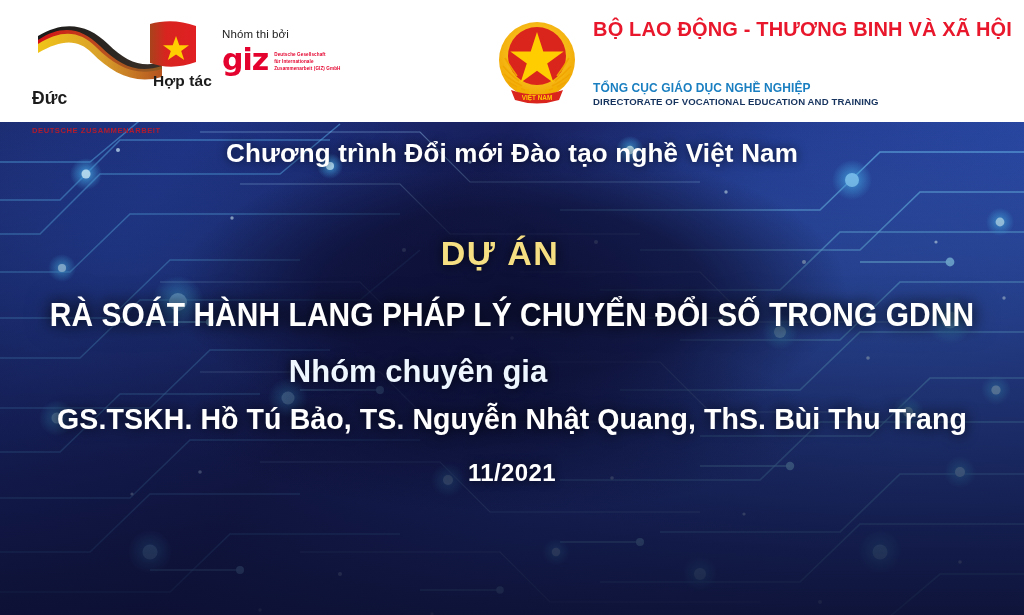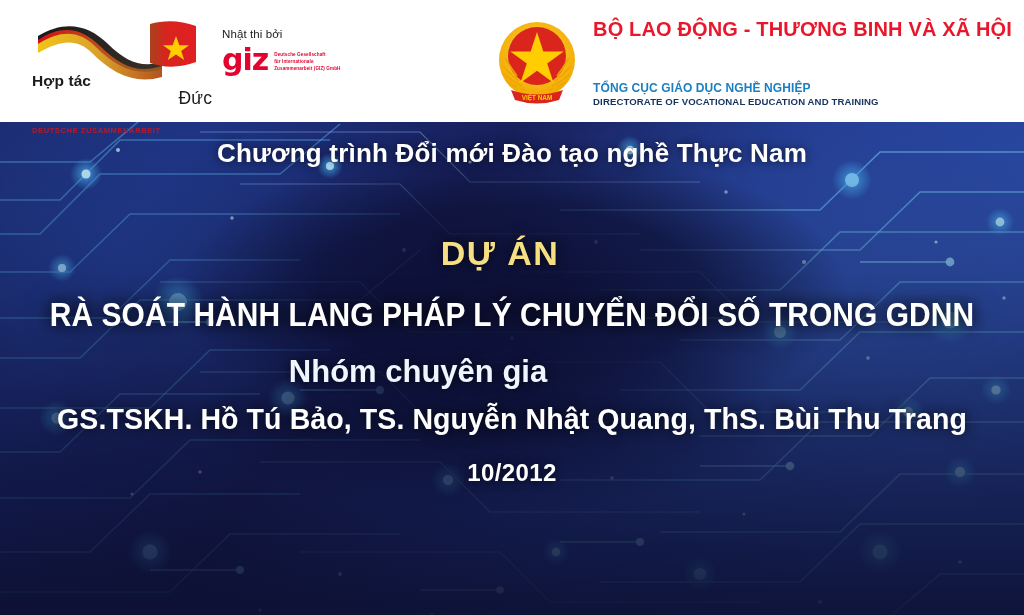--- a/index.html
+++ b/index.html
@@ -18,25 +18,25 @@
     background:#ffffff;z-index:20;
   }
 
   
   .de-logo{position:absolute;left:22px;top:16px;width:190px;height:98px;}
   .de-ribbon{position:absolute;left:8px;top:2px;width:178px;height:62px;}
   .de-txt{position:absolute;left:10px;top:56px;width:180px;}
   .de-line1{
     font-size:15.5px;font-weight:700;color:#1c1c1c;line-height:1.12;
     letter-spacing:0.1px;
+    text-align:right;
   }
   .de-line2{
-    font-size:17.5px;font-weight:400;color:#1c1c1c;line-height:1.12;
+    font-size:17.5px;font-weight:700;color:#1c1c1c;line-height:1.12;
     letter-spacing:0.1px;
-    text-align:right;
   }
   .de-line3{
     font-size:7.6px;font-weight:700;color:#b01c2e;letter-spacing:0.55px;
     margin-top:17px;
   }
 
   
   .giz{position:absolute;left:222px;top:28px;width:135px;height:70px;}
   .giz-cap{font-size:11.5px;color:#222;font-weight:400;letter-spacing:0.1px;}
   .giz-row{display:flex;align-items:flex-start;margin-top:7px;}
@@ -165,21 +165,21 @@
         <polygon points="146,18 149.3,27.2 159,27.2 151.2,32.9 154.2,42 146,36.4 137.8,42 140.8,32.9 133,27.2 142.7,27.2" fill="#FFCD00"></polygon>
       </svg>
       <div class="de-txt">
         <div class="de-line1">Hợp tác</div>
         <div class="de-line2">Đức</div>
         <div class="de-line3">DEUTSCHE ZUSAMMENARBEIT</div>
       </div>
     </div>
 
     <div class="giz">
-      <div class="giz-cap">Nhật thi bởi</div>
+      <div class="giz-cap">Nhóm thi bởi</div>
       <div class="giz-row">
         <div class="giz-mark">giz</div>
         <div class="giz-sub">
           <div>Deutsche Gesellschaft</div>
           <div>für Internationale</div>
           <div>Zusammenarbeit (GIZ) GmbH</div>
         </div>
       </div>
     </div>
 
@@ -386,21 +386,21 @@
         <circle cx="960" cy="440" r="1.8"></circle>
           <circle cx="1004" cy="176" r="1.7"></circle>
       </g>
 
       <rect width="1024" height="493" fill="url(#bgDarkBottom)"></rect>
     </svg>
 
     <div class="vignette"></div>
 
     <div class="btext">
-      <div class="program">Chương trình  Đổi mới  Đào tạo nghề Thực Nam</div>
+      <div class="program">Chương trình  Đổi mới  Đào tạo nghề Việt Nam</div>
       <div class="duan">DỰ ÁN</div>
       <div class="maintitle">RÀ SOÁT HÀNH LANG PHÁP LÝ CHUYỂN ĐỔI SỐ TRONG GDNN</div>
       <div class="group">Nhóm chuyên gia</div>
       <div class="authors">GS.TSKH. Hồ Tú Bảo, TS. Nguyễn Nhật Quang, ThS. Bùi Thu Trang</div>
-      <div class="date">10/2012</div>
+      <div class="date">11/2021</div>
     </div>
   </div>
 </div>
 
 </body></html>

